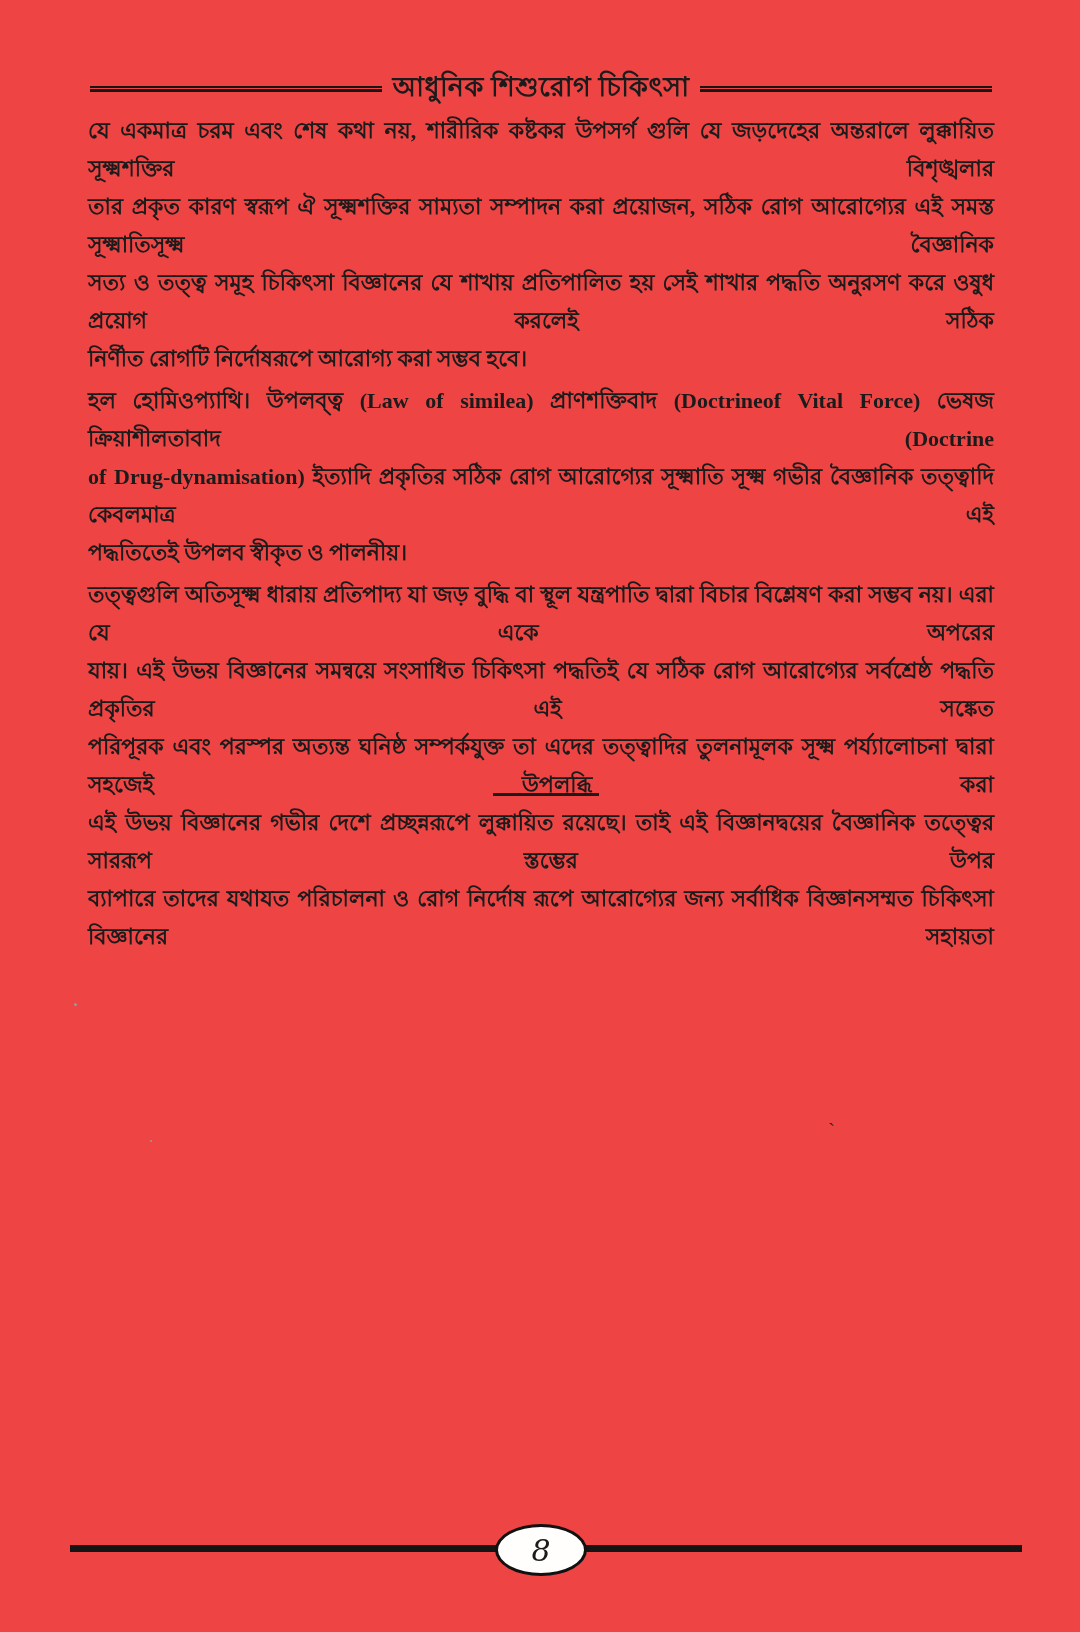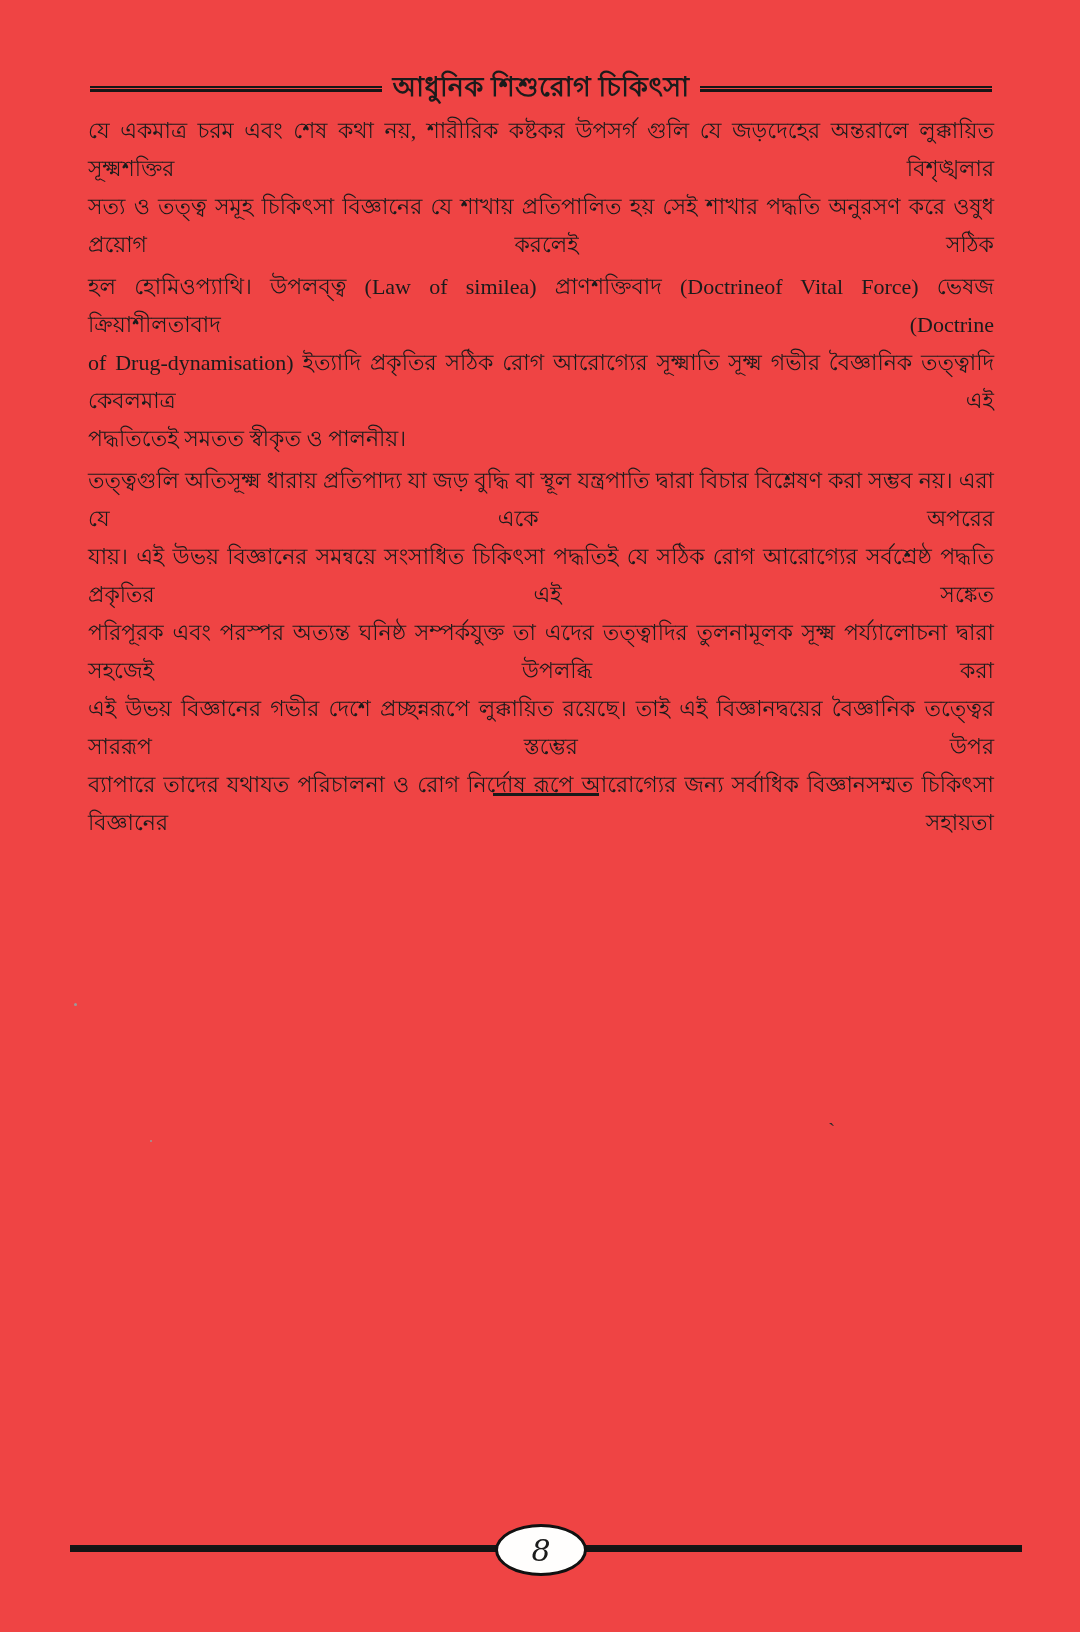--- a/index.html
+++ b/index.html
@@ -40,20 +40,21 @@
     position: absolute;
     top: 112px; left: 88px; right: 86px;
     font-size: 22px;
     line-height: 38px;
   }
   .para { margin-top: 4px; }
   .para:first-child { margin-top: 0; }
   .line {
     text-align: justify;
     text-align-last: justify;
+    font-weight: bold;
   }
   .line.indent { padding-left: 30px; }
   .line.last { text-align-last: left; }
 
   
   .end-divider {
     position: absolute;
     top: 793px;
     left: 493px;
     width: 106px;
@@ -118,27 +119,29 @@
   <div class="header">
     <div class="rule"></div>
     <div class="title">আধুনিক শিশুরোগ চিকিৎসা</div>
     <div class="rule"></div>
   </div>
 
   <div class="body-text">
 
     <div class="para">
       <div class="line">যে একমাত্র চরম এবং শেষ কথা নয়, শারীরিক কষ্টকর উপসর্গ গুলি যে জড়দেহের অন্তরালে লুক্কায়িত সূক্ষ্মশক্তির বিশৃঙ্খলার</div>
+      <div class="line">তার প্রকৃত কারণ স্বরূপ ঐ সূক্ষ্মশক্তির সাম্যতা সম্পাদন করা প্রয়োজন, সঠিক রোগ আরোগ্যের এই সমস্ত সূক্ষ্মাতিসূক্ষ্ম বৈজ্ঞানিক</div>
       <div class="line">সত্য ও তত্ত্ব সমূহ চিকিৎসা বিজ্ঞানের যে শাখায় প্রতিপালিত হয় সেই শাখার পদ্ধতি অনুরসণ করে ওষুধ প্রয়োগ করলেই সঠিক</div>
+      <div class="line last">নির্ণীত রোগটি নির্দোষরূপে আরোগ্য করা সম্ভব হবে।</div>
     </div>
 
     <div class="para">
       <div class="line">হল হোমিওপ্যাথি। উপলব্ত্ব (Law of similea) প্রাণশক্তিবাদ (Doctrineof Vital Force) ভেষজ ক্রিয়াশীলতাবাদ (Doctrine</div>
       <div class="line">of Drug-dynamisation) ইত্যাদি প্রকৃতির সঠিক রোগ আরোগ্যের সূক্ষ্মাতি সূক্ষ্ম গভীর বৈজ্ঞানিক তত্ত্বাদি কেবলমাত্র এই</div>
-      <div class="line last">পদ্ধতিতেই সমতত স্বীকৃত ও পালনীয়।</div>
+      <div class="line last">পদ্ধতিতেই উপলব স্বীকৃত ও পালনীয়।</div>
     </div>
 
     <div class="para">
       <div class="line">তত্ত্বগুলি অতিসূক্ষ্ম ধারায় প্রতিপাদ্য যা জড়  বুদ্ধি বা স্থূল যন্ত্রপাতি দ্বারা বিচার বিশ্লেষণ করা সম্ভব নয়। এরা যে একে অপরের</div>
       <div class="line">যায়। এই উভয় বিজ্ঞানের সমন্বয়ে সংসাধিত চিকিৎসা পদ্ধতিই যে সঠিক রোগ আরোগ্যের সর্বশ্রেষ্ঠ পদ্ধতি প্রকৃতির এই সঙ্কেত</div>
       <div class="line">পরিপূরক এবং পরস্পর অত্যন্ত ঘনিষ্ঠ সম্পর্কযুক্ত তা এদের তত্ত্বাদির তুলনামূলক সূক্ষ্ম পর্য্যালোচনা দ্বারা সহজেই উপলব্ধি করা</div>
       <div class="line">এই উভয় বিজ্ঞানের গভীর দেশে প্রচ্ছন্নরূপে লুক্কায়িত রয়েছে। তাই এই বিজ্ঞানদ্বয়ের বৈজ্ঞানিক তত্ত্বের সাররূপ স্তম্ভের উপর</div>
       <div class="line">ব্যাপারে তাদের যথাযত পরিচালনা ও রোগ নির্দোষ রূপে আরোগ্যের জন্য সর্বাধিক বিজ্ঞানসম্মত চিকিৎসা বিজ্ঞানের সহায়তা</div>
     </div>
 

